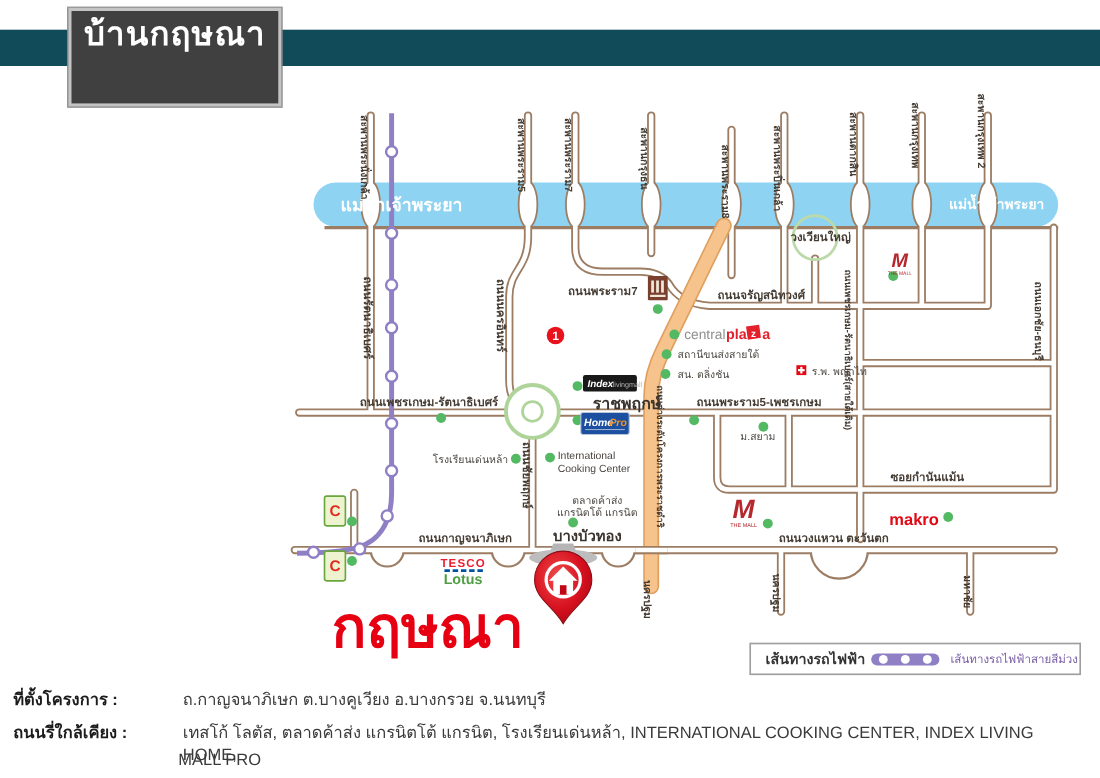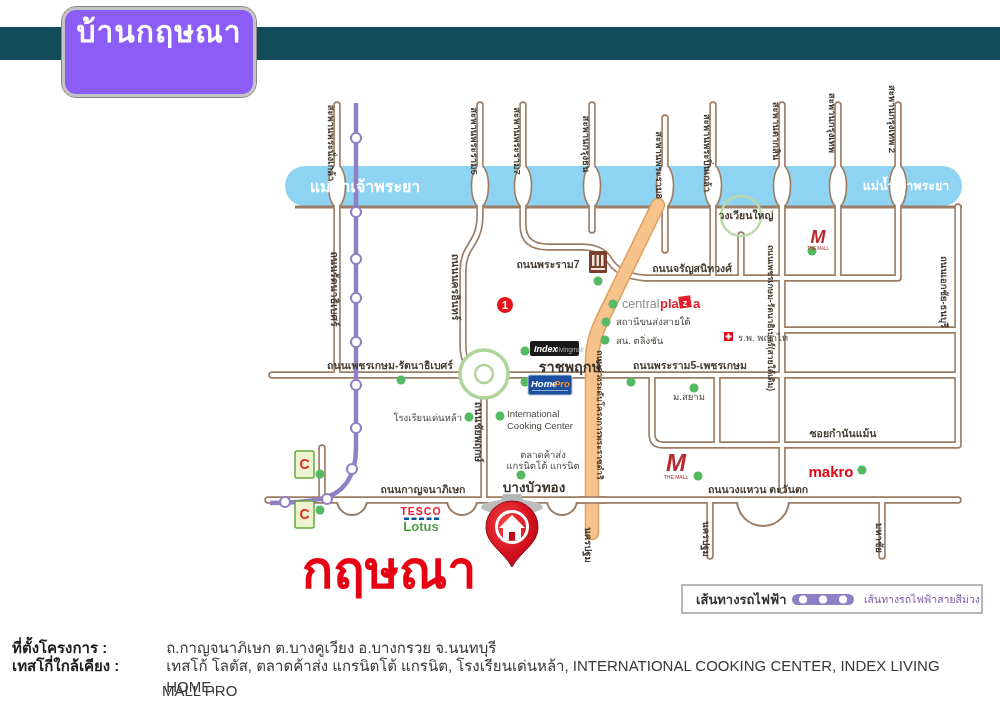--- a/index.html
+++ b/index.html
@@ -1,20 +1,20 @@
 <!DOCTYPE html>
 <html><head>
 <meta charset="utf-8">
 <style>
   html,body{margin:0;padding:0;background:#fff;}
   body{width:1000px;height:707px;position:relative;overflow:hidden;
        font-family:"Liberation Sans","DejaVu Sans",sans-serif;}
   .topbar{position:absolute;left:0;top:27px;width:1000px;height:33px;background:#114a58;}
-  .logo{position:absolute;left:62px;top:7px;width:188px;height:84px;background:#8b5cf6;
-        border:3px solid #c4c4c4;outline:1px solid #8a8a8a;border-radius:14px;
+  .logo{position:absolute;left:62px;top:7px;width:188px;height:84px;background:#404040;
+        border:3px solid #c4c4c4;outline:1px solid #8a8a8a;border-radius:0;
         display:flex;flex-direction:column;align-items:center;justify-content:flex-start;gap:34px;}
   .logo-title{color:#fff;font-size:30px;font-weight:bold;line-height:1.05;margin-top:6px;letter-spacing:1px;}
   .logo-sub{color:#fff;font-size:12.5px;font-weight:bold;margin-top:2px;letter-spacing:.5px;}
   .mapsvg{position:absolute;left:0;top:0;}
   .footer{position:absolute;left:0;top:620px;width:1000px;color:#3a3a3a;font-size:15px;}
   .frow{position:absolute;left:12px;width:980px;}
   .flabel{display:inline-block;width:150px;font-weight:bold;color:#1c1c1c;vertical-align:top;}
   .fvalue{display:inline-block;width:815px;color:#3a3a3a;}
   text{font-family:"Liberation Sans","DejaVu Sans",sans-serif;}
   .rl{fill:#453c33;font-size:10.5px;font-weight:bold;}
@@ -267,24 +267,24 @@
       <rect x="792" y="594" width="62" height="11" rx="5.5" fill="#8f7fc4"></rect>
       <circle cx="803" cy="599.5" r="4" fill="#ffffff"></circle>
       <circle cx="823" cy="599.5" r="4" fill="#ffffff"></circle>
       <circle cx="843" cy="599.5" r="4" fill="#ffffff"></circle>
     </g>
     <text x="864" y="603" font-size="10.5" fill="#7b5ea7">เส้นทางรถไฟฟ้าสายสีม่วง</text>
   </g>
 </svg>
 
 <div class="footer">
-  <div class="frow" style="top:16px;">
+  <div class="frow" style="top:4px;">
     <span class="flabel">ที่ตั้งโครงการ :</span>
     <span class="fvalue">ถ.กาญจนาภิเษก ต.บางคูเวียง อ.บางกรวย จ.นนทบุรี</span>
   </div>
   <div class="frow" style="top:34px;">
-    <span class="flabel">เทสโกี่ใกล้เคียง :</span>
+    <span class="flabel">ถนนรี่ใกล้เคียง :</span>
     <span class="fvalue">เทสโก้ โลตัส, ตลาดค้าส่ง แกรนิตโต้ แกรนิต, โรงเรียนเด่นหล้า, INTERNATIONAL COOKING CENTER, INDEX LIVING HOME,</span>
   </div>
   <div class="frow" style="top:62px;left:162px;">
     <span>MALL PRO</span>
   </div>
 </div>
 
 </body></html>

